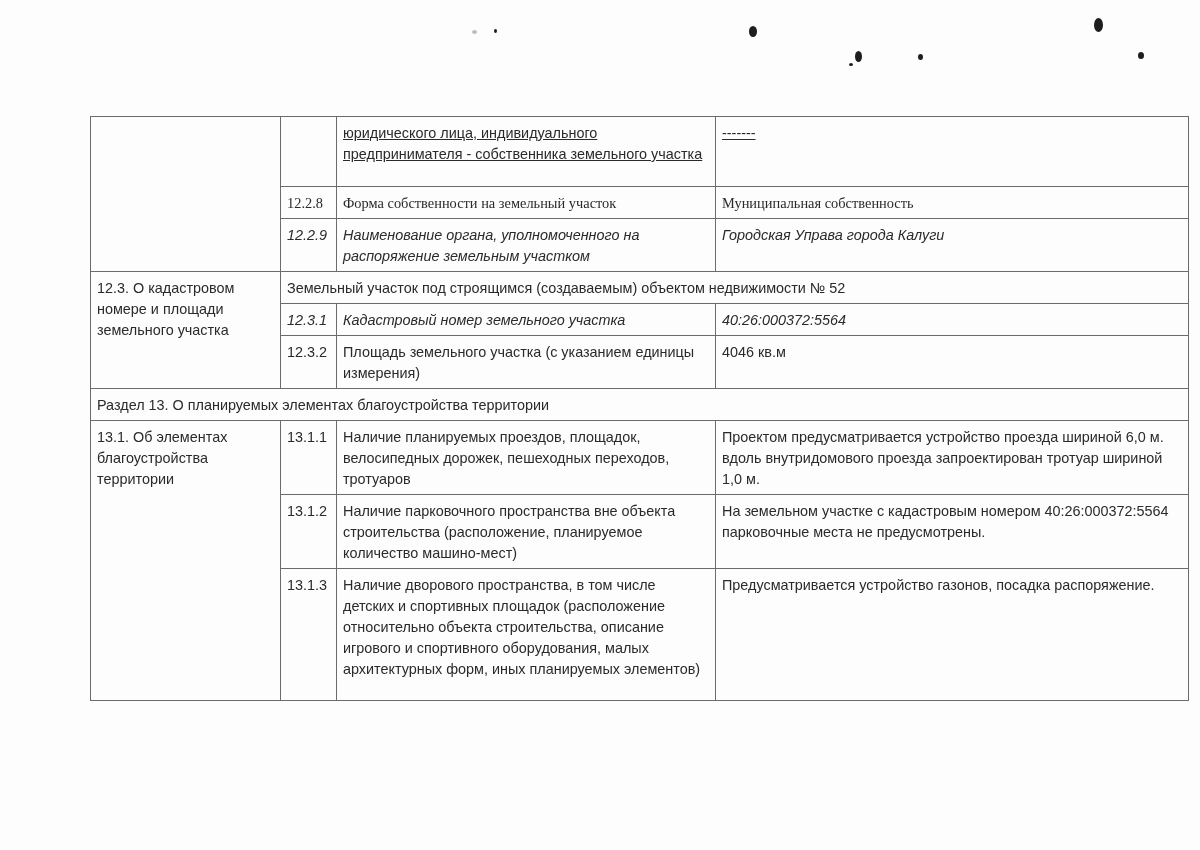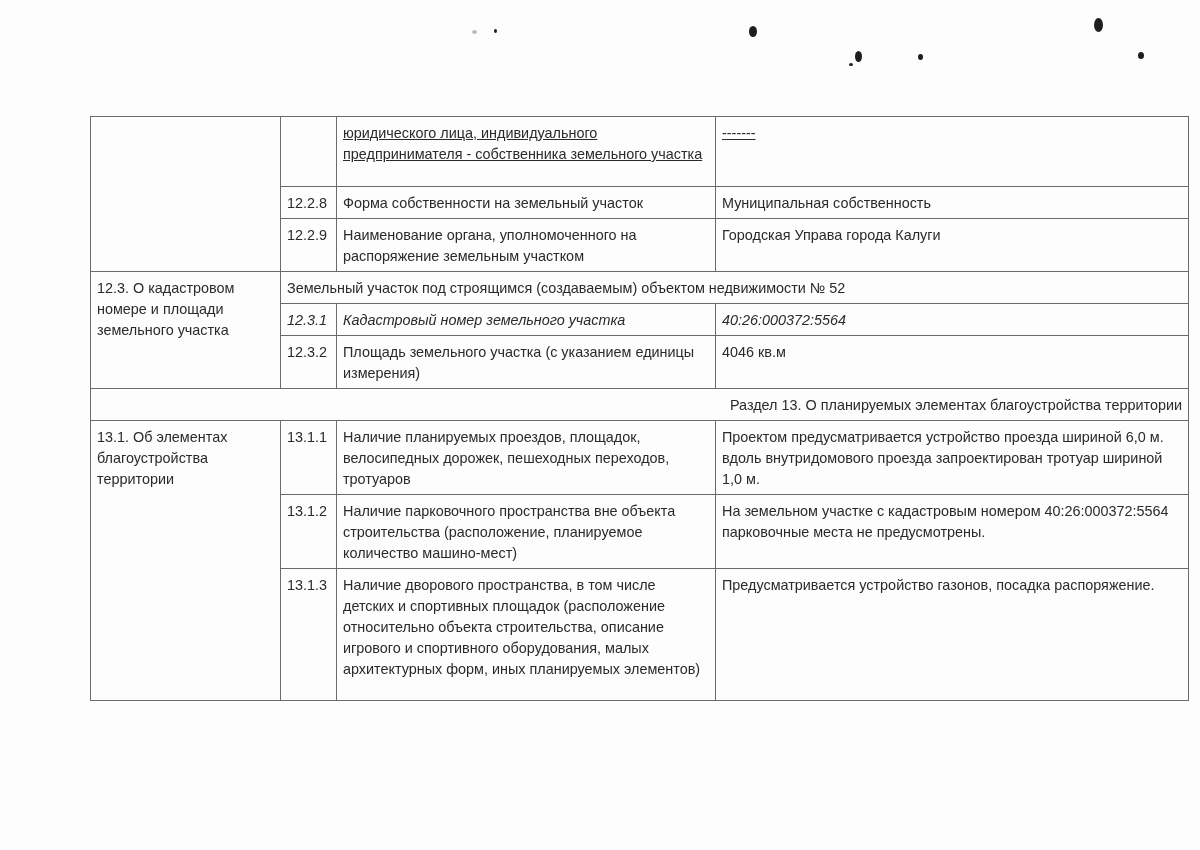--- a/index.html
+++ b/index.html
@@ -44,26 +44,26 @@
     padding: 6px 6px 4px 6px;
     overflow: hidden;
   }
   col.c1 { width: 190px; }
   col.c2 { width: 56px; }
   col.c3 { width: 379px; }
   col.c4 { width: 473px; }
 
   td.num { padding-left: 4px; padding-right: 2px; }
   td.section-title {
-    text-align: right;
+    text-align: left;
     padding-top: 7px;
   }
   .h82 { height: 70px; text-decoration: underline; }
-  .h35 { height: 24px; }
-  .h55 { height: 44px; }
+  .h35 { height: 24px; font-family: Liberation Serif, serif; }
+  .h55 { height: 44px; font-style: italic; }
   .h38 { height: 27px; }
   .h37 { height: 26px; font-style: italic; }
   .h58 { height: 47px; }
   .h36 { height: 25px; }
   .h81 { height: 70px; }
   .h143 { height: 132px; margin-top: 44px; }
 </style>
 </head>
 <body>
 

